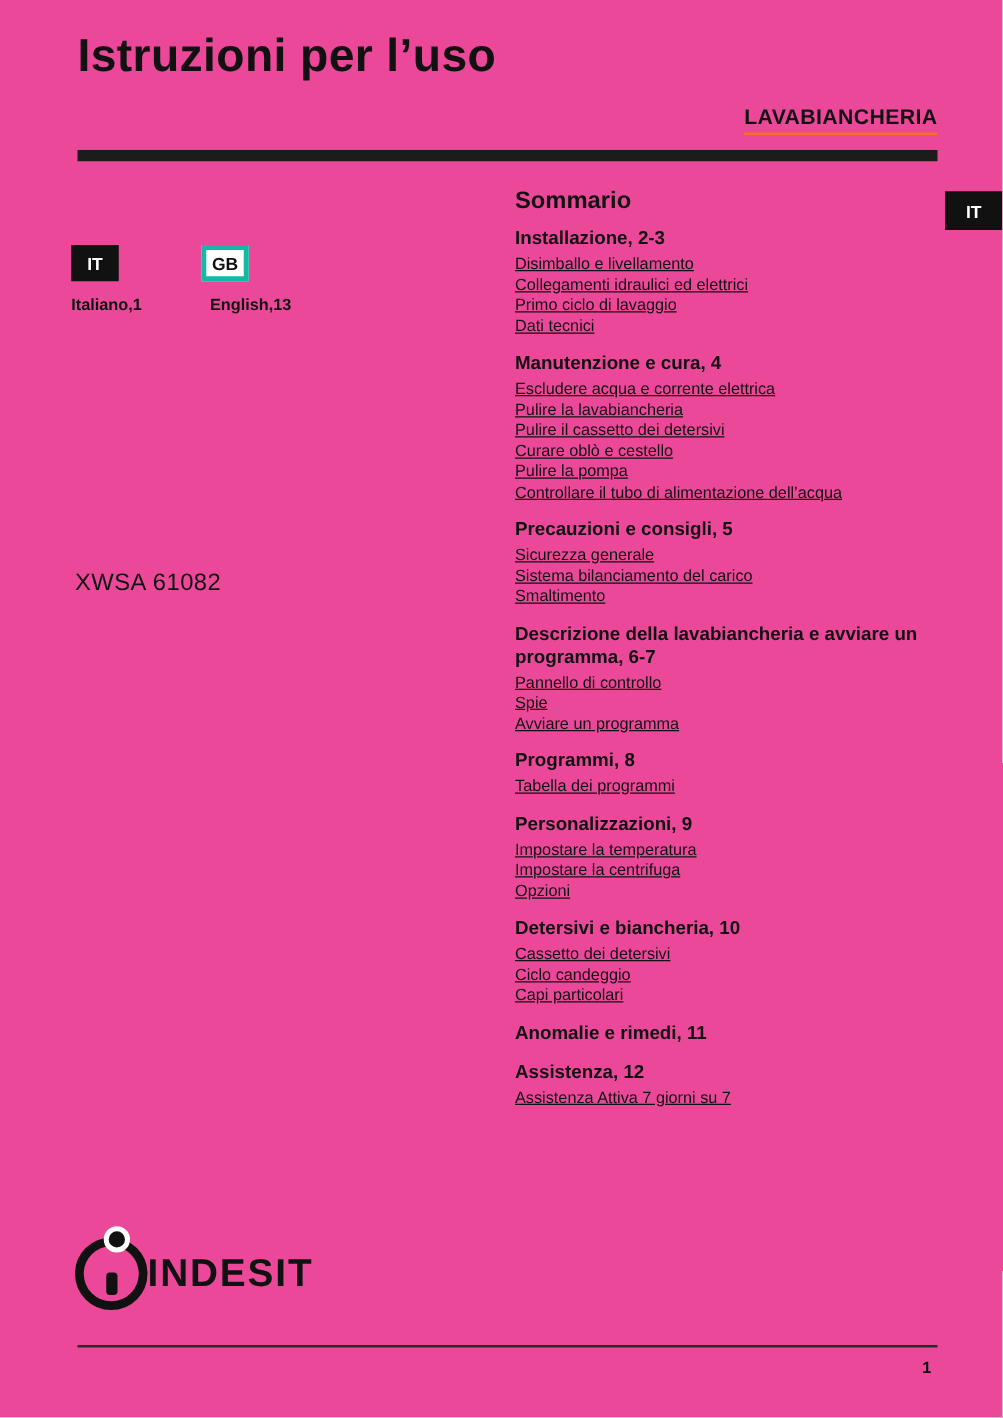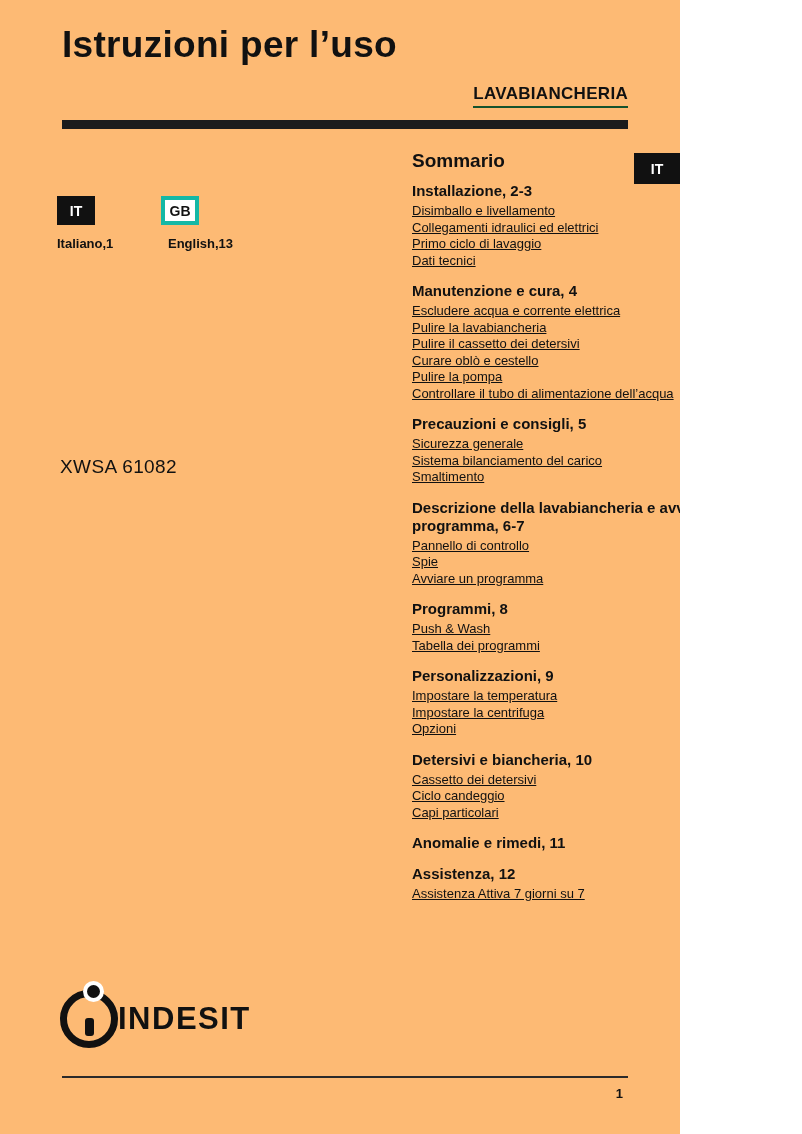--- a/index.html
+++ b/index.html
@@ -1,32 +1,32 @@
 <!DOCTYPE html>
 <html><head>
 <meta charset="utf-8">
 <style>
   html,body { margin:0; padding:0; background:#ffffff; }
   .page {
     position:relative;
-    width:680px; height:1134px;
-    background:#fdba74;
+    width:802px; height:1134px;
+    background:#ec4899;
     font-family:"Liberation Sans", sans-serif;
     color:#111111;
     overflow:hidden;
   }
   .main-title {
     position:absolute; left:62px; top:24px;
     font-size:37px; font-weight:bold; letter-spacing:0.3px;
     margin:0;
   }
   .subtitle {
     position:absolute; right:52px; top:84px;
     font-size:17px; font-weight:bold; letter-spacing:0.3px;
-    border-bottom:2px solid #14532d; padding-bottom:2px;
+    border-bottom:2px solid #f97316; padding-bottom:2px;
   }
   .thick-rule {
     position:absolute; left:62px; right:52px; top:120px;
     height:9px; background:#1c1c1c;
   }
   .lang-tab {
     position:absolute; right:0; top:153px;
     width:46px; height:31px;
     background:#111; color:#fff;
     font-size:14px; font-weight:bold;
@@ -154,21 +154,20 @@
       <ul class="toc-items">
         <li>Pannello di controllo</li>
         <li>Spie</li>
         <li>Avviare un programma</li>
       </ul>
     </div>
 
     <div class="toc-section">
       <h3 class="toc-section-title">Programmi, 8</h3>
       <ul class="toc-items">
-        <li>Push &amp; Wash</li>
         <li>Tabella dei programmi</li>
       </ul>
     </div>
 
     <div class="toc-section">
       <h3 class="toc-section-title">Personalizzazioni, 9</h3>
       <ul class="toc-items">
         <li>Impostare la temperatura</li>
         <li>Impostare la centrifuga</li>
         <li>Opzioni</li>

